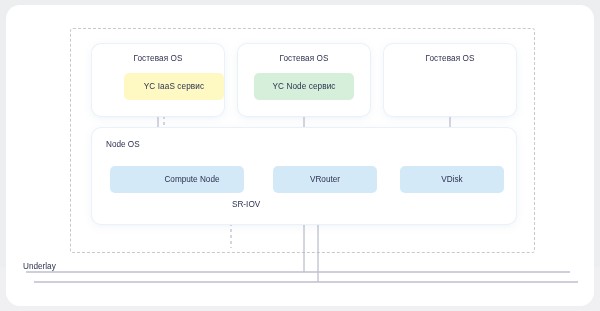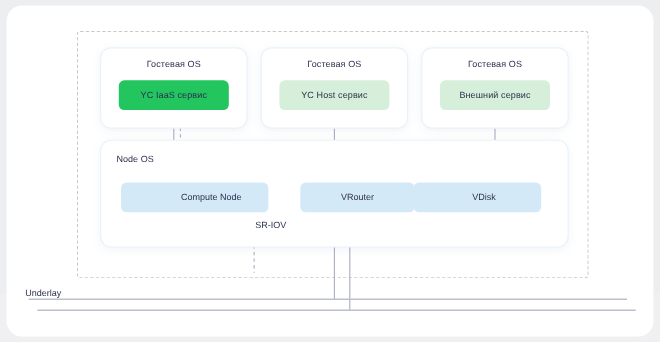--- a/index.html
+++ b/index.html
@@ -80,21 +80,21 @@
     height: 27px;
     border-radius: 5px;
     display: flex;
     align-items: center;
     justify-content: center;
     font-size: 8.2px;
     color: #2c3150;
     letter-spacing: 0.1px;
     box-sizing: border-box;
   }
-  .chip-blue  { background: #22c55e; }
+  .chip-blue  { background: #fef9c3; margin-left: 16px; }
   .chip-green { background: #d6efda; }
 
   
   #host-panel {
     position: absolute;
     left: 92px;
     top: 128px;
     width: 424px;
     height: 96px;
     background: #ffffff;
@@ -116,21 +116,21 @@
     background: #d4e9f7;
     border-radius: 5px;
     display: flex;
     align-items: center;
     justify-content: center;
     font-size: 8.2px;
     color: #2c3150;
   }
   #host-chip-0 { left: 18px; padding-left: 30px; }
   #host-chip-1 { left: 160px; margin-left: 21px; }
-  #host-chip-2 { left: 284px; padding-left: 12px; }
+  #host-chip-2 { left: 308px; }
 
   
   #sriov-label {
     position: absolute;
     left: 232px;
     top: 200px;
     font-size: 8.2px;
     color: #2c3150;
   }
   
@@ -173,26 +173,25 @@
     </g>
   </svg>
 
   <div class="guest-card" id="guest-0">
     <div class="guest-title">Гостевая OS</div>
     <div class="service-chip chip-blue">YC IaaS сервис</div>
   </div>
 
   <div class="guest-card" id="guest-1">
     <div class="guest-title">Гостевая OS</div>
-    <div class="service-chip chip-green">YC Host сервис</div>
+    <div class="service-chip chip-green">YC Node сервис</div>
   </div>
 
   <div class="guest-card" id="guest-2">
     <div class="guest-title">Гостевая OS</div>
-    <div class="service-chip chip-green">Внешний сервис</div>
   </div>
 
   <div id="host-panel">
     <div id="host-os-label">Node OS</div>
     <div class="host-chip" id="host-chip-0">Compute Node</div>
     <div class="host-chip" id="host-chip-1">VRouter</div>
     <div class="host-chip" id="host-chip-2">VDisk</div>
   </div>
 
   <div id="sriov-label">SR-IOV</div>

